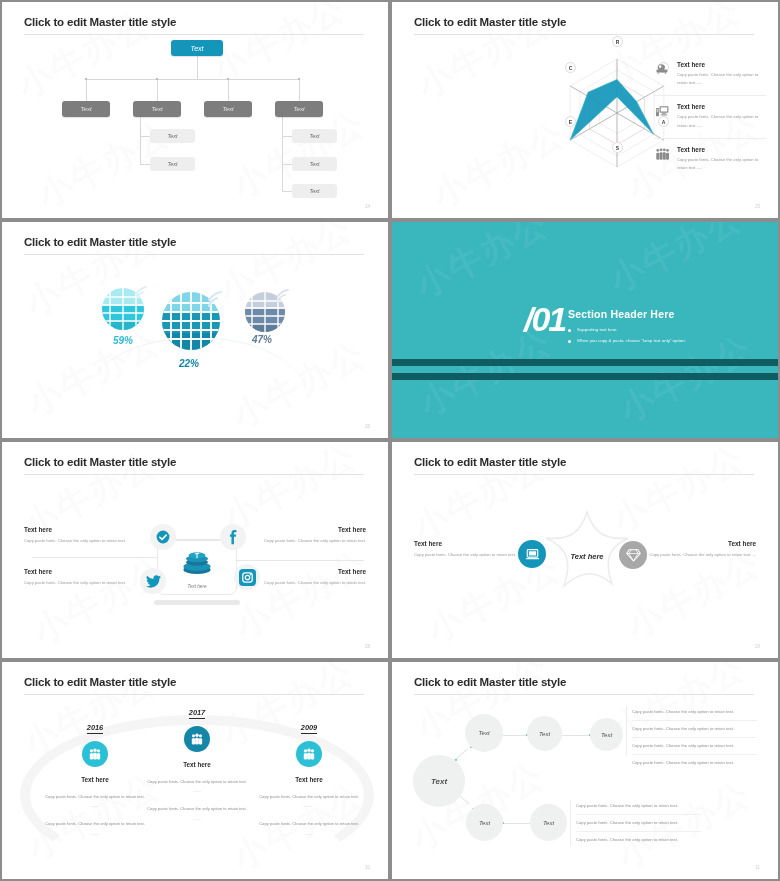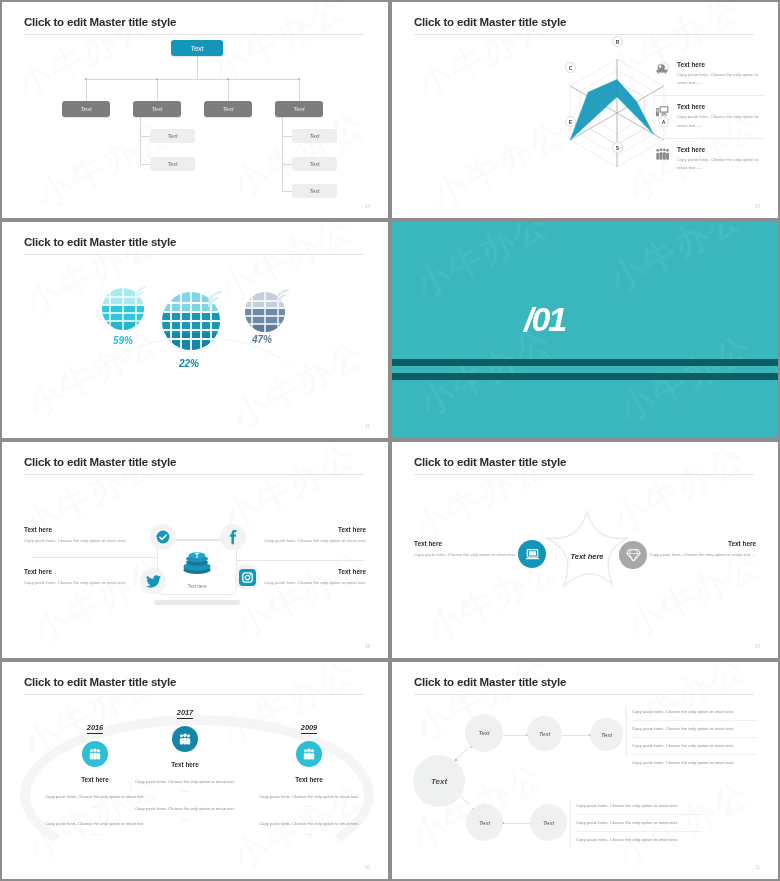--- a/index.html
+++ b/index.html
@@ -447,20 +447,27 @@
 
   <div class="slide s4 teal">
     <div class="wm">
       <span style="left:18px;top:10px;">小牛办公</span>
       <span style="left:212px;top:4px;">小牛办公</span>
       <span style="left:22px;top:128px;">小牛办公</span>
       <span style="left:222px;top:134px;">小牛办公</span>
     </div>
 
     <div class="num">/01</div>
+    <div class="sec">
+      <h2>Section Header Here</h2>
+      <ul>
+        <li>Supporting text here.</li>
+        <li>When you copy &amp; paste, choose "keep text only" option.</li>
+      </ul>
+    </div>
     <div class="bar" style="top:137px;height:7px;"></div>
     <div class="bar" style="top:151px;height:7px;"></div>
   </div>
 
   <div class="slide s5">
     <div class="wm">
       <span style="left:16px;top:30px;">小牛办公</span>
       <span style="left:216px;top:22px;">小牛办公</span>
       <span style="left:26px;top:136px;">小牛办公</span>
       <span style="left:228px;top:130px;">小牛办公</span>
@@ -606,21 +613,21 @@
       <div class="blk">
         <span>Copy paste fonts. Choose the only option to retain text.</span>
         <span class="dash">——</span>
       </div>
       <div class="blk">
         <span>Copy paste fonts. Choose the only option to retain text.</span>
         <span class="dash">——</span>
       </div>
     </div>
 
-    <div class="node" style="left:128px;top:39px;width:110px;text-align:center;">
+    <div class="node" style="left:140px;top:39px;width:110px;text-align:center;">
       <div class="year">2017</div>
       <div class="icirc" style="background:#1486a8;">
         <svg width="14" height="12" viewBox="0 0 20 17" fill="#fff">
           <circle cx="5" cy="4" r="2.2"></circle>
             <circle cx="10" cy="3.2" r="2.4"></circle>
             <circle cx="15" cy="4" r="2.2"></circle>
           <rect x="2.6" y="7.4" width="4.8" height="9" rx="1.8"></rect>
           <rect x="7.4" y="6.6" width="5.2" height="9.8" rx="1.9"></rect>
           <rect x="12.6" y="7.4" width="4.8" height="9" rx="1.8"></rect>
         </svg>

